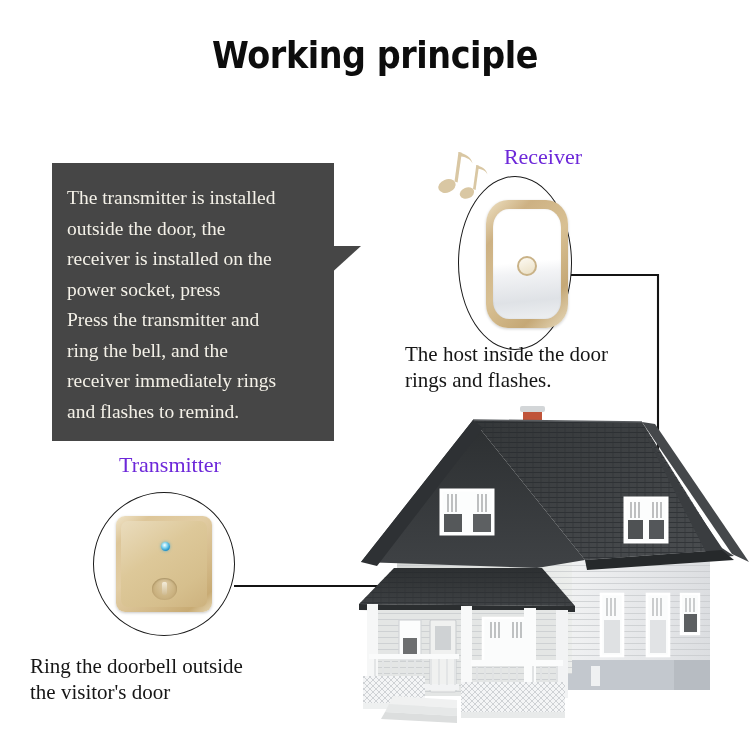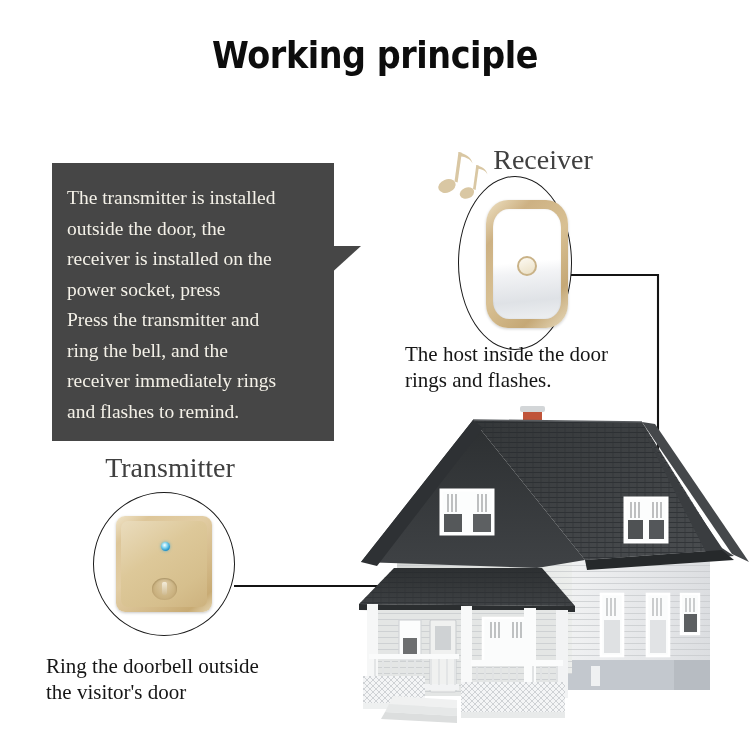--- a/index.html
+++ b/index.html
@@ -62,23 +62,23 @@
     height: 0;
     border-top: 0px solid transparent;
     border-bottom: 40px solid transparent;
     border-left: 44px solid #464646;
   }
 
   
   .callout-title {
     position: absolute;
     text-align: center;
-    color: #404040;
+    color: #6d28d9;
     font-family: "Liberation Serif", serif;
-    font-size: 28px;
+    font-size: 22px;
   }
   .callout-caption {
     position: absolute;
     text-align: left;
     color: #161616;
     font-family: "Liberation Serif", serif;
     font-size: 21px;
     line-height: 26px;
     white-space: pre-line;
   }
@@ -265,21 +265,21 @@
   <div class="callout-circle" style="left:93px; top:492px; width:142px; height:144px;"></div>
 
   <div id="transmitter-device">
     <div id="transmitter-inner"></div>
     <div id="transmitter-led"></div>
     <div id="transmitter-bell">
       <div id="transmitter-bell-glyph"></div>
     </div>
   </div>
 
-  <div class="callout-caption" style="left:46px; top:653px; width:290px;">Ring the doorbell outside
+  <div class="callout-caption" style="left:30px; top:653px; width:290px;">Ring the doorbell outside
 the visitor's door</div>
 
   <svg id="house" viewBox="0 0 413 352">
     <defs>
       <linearGradient id="sidingL" x1="0" y1="0" x2="1" y2="0">
         <stop offset="0" stop-color="#d6d8d6"></stop>
         <stop offset="1" stop-color="#eceeec"></stop>
       </linearGradient>
       <linearGradient id="sidingR" x1="0" y1="0" x2="1" y2="0">
         <stop offset="0" stop-color="#f1f2f3"></stop>

